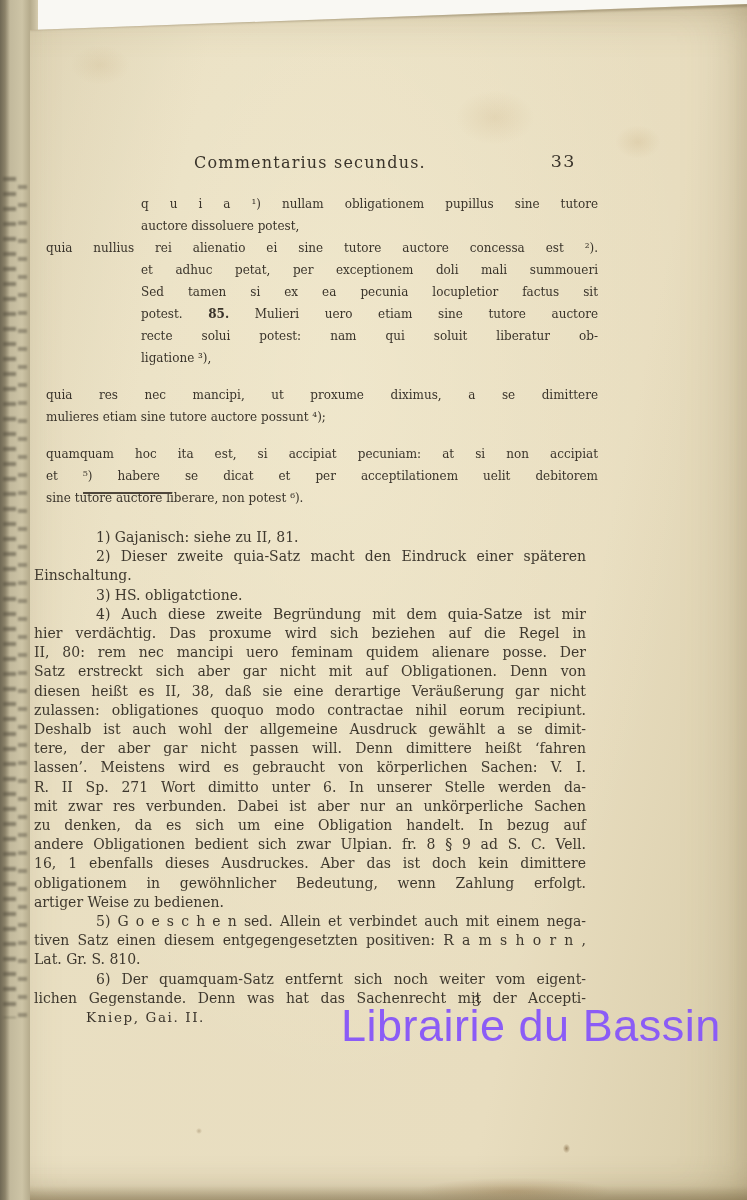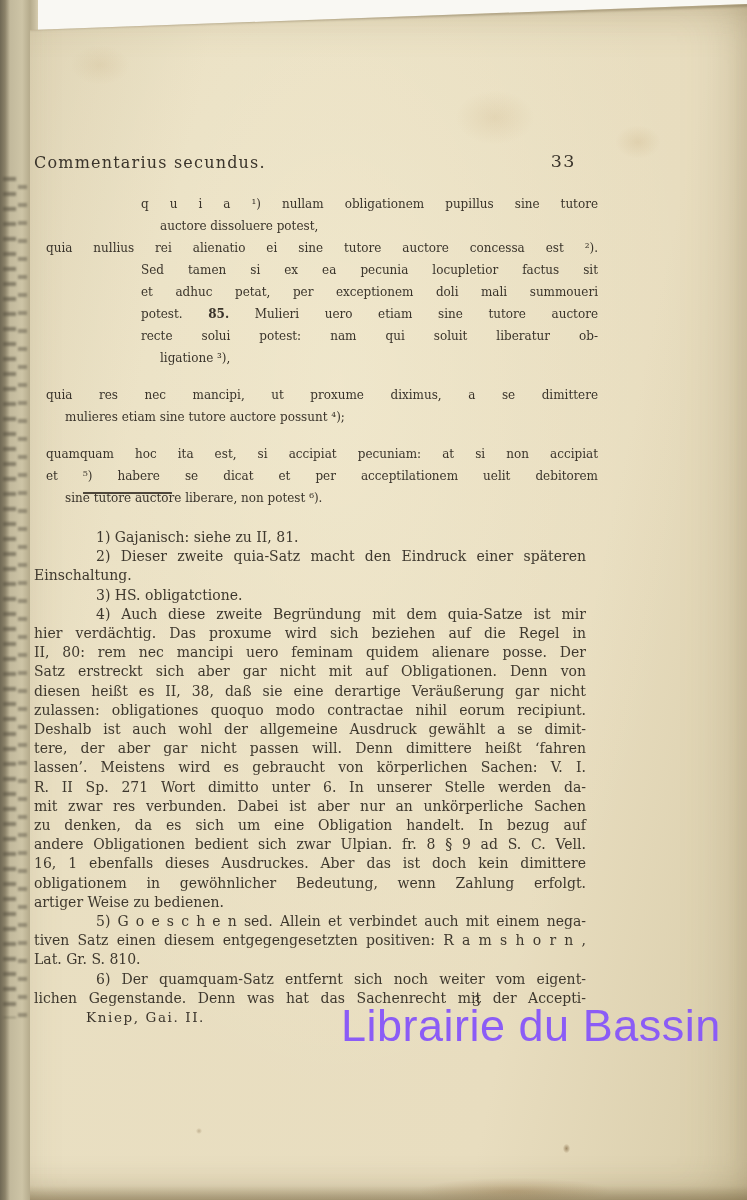--- a/index.html
+++ b/index.html
@@ -50,31 +50,31 @@
   .stain.s2{left:615px;top:125px;width:46px;height:34px;background:radial-gradient(ellipse,rgba(168,128,66,.14),transparent 70%);}
   .stain.s3{left:70px;top:45px;width:60px;height:40px;background:radial-gradient(ellipse,rgba(168,128,66,.10),transparent 70%);}
   .stain.s4{left:563px;top:1144px;width:7px;height:9px;background:radial-gradient(ellipse,rgba(104,74,36,.55),transparent 75%);border-radius:40%;}
   .stain.s5{left:196px;top:1128px;width:6px;height:6px;background:radial-gradient(ellipse,rgba(104,74,36,.30),transparent 75%);}
   .stain.s6{left:420px;top:1178px;width:190px;height:26px;background:radial-gradient(ellipse,rgba(140,102,52,.28),transparent 72%);}
 
   
   .col{position:absolute;left:34px;top:0;width:552px;height:1200px;}
   .running-header{
     position:absolute;top:153px;left:0;width:100%;
-    font-size:16px;letter-spacing:1.2px;
+    text-align:center;font-size:16px;letter-spacing:1.2px;
   }
   .page-number{
     position:absolute;top:151px;right:10px;font-size:17.5px;letter-spacing:1.5px;
   }
   .main-block{
     position:absolute;top:193px;left:12px;width:552px;
     font-size:12px;line-height:22.0px;
   }
   .mline{text-align:justify;text-align-last:justify;}
-  .mline.left{text-align:justify;text-align-last:left;margin-left:19px;}
+  .mline.left{text-align:justify;text-align-last:left;}
   .mline.indent{padding-left:95px;}
   .mline.gap{margin-top:15px;}
   .secnum{font-weight:bold;}
 
   .fn-rule{
     position:absolute;left:49px;top:492px;width:89px;height:1.5px;
     background:#4e463a;
   }
   .fn-block{
     position:absolute;top:528px;left:0;width:552px;
@@ -122,22 +122,22 @@
 
     <div class="col">
 
       <div class="running-header">Commentarius secundus.</div>
       <div class="page-number">33</div>
 
       <div class="main-block">
         <div class="mline indent">q u i a ¹) nullam obligationem pupillus sine tutore</div>
         <div class="mline indent left">auctore dissoluere potest,</div>
         <div class="mline">quia nullius rei alienatio ei sine tutore auctore concessa est ²).</div>
+        <div class="mline indent">et adhuc petat, per exceptionem doli mali summoueri</div>
         <div class="mline indent">Sed tamen si ex ea pecunia locupletior factus sit</div>
-        <div class="mline indent">et adhuc petat, per exceptionem doli mali summoueri</div>
         <div class="mline indent"><span>potest. </span><b class="secnum">85.</b><span> Mulieri uero etiam sine tutore auctore</span></div>
         <div class="mline indent">recte solui potest: nam qui soluit liberatur ob-</div>
         <div class="mline indent left">ligatione ³),</div>
         <div class="mline gap">quia res nec mancipi, ut proxume diximus, a se dimittere</div>
         <div class="mline left">mulieres etiam sine tutore auctore possunt ⁴);</div>
         <div class="mline gap">quamquam hoc ita est, si accipiat pecuniam: at si non accipiat</div>
         <div class="mline">et ⁵) habere se dicat et per acceptilationem uelit debitorem</div>
         <div class="mline left">sine tutore auctore liberare, non potest ⁶).</div>
       </div>
 

